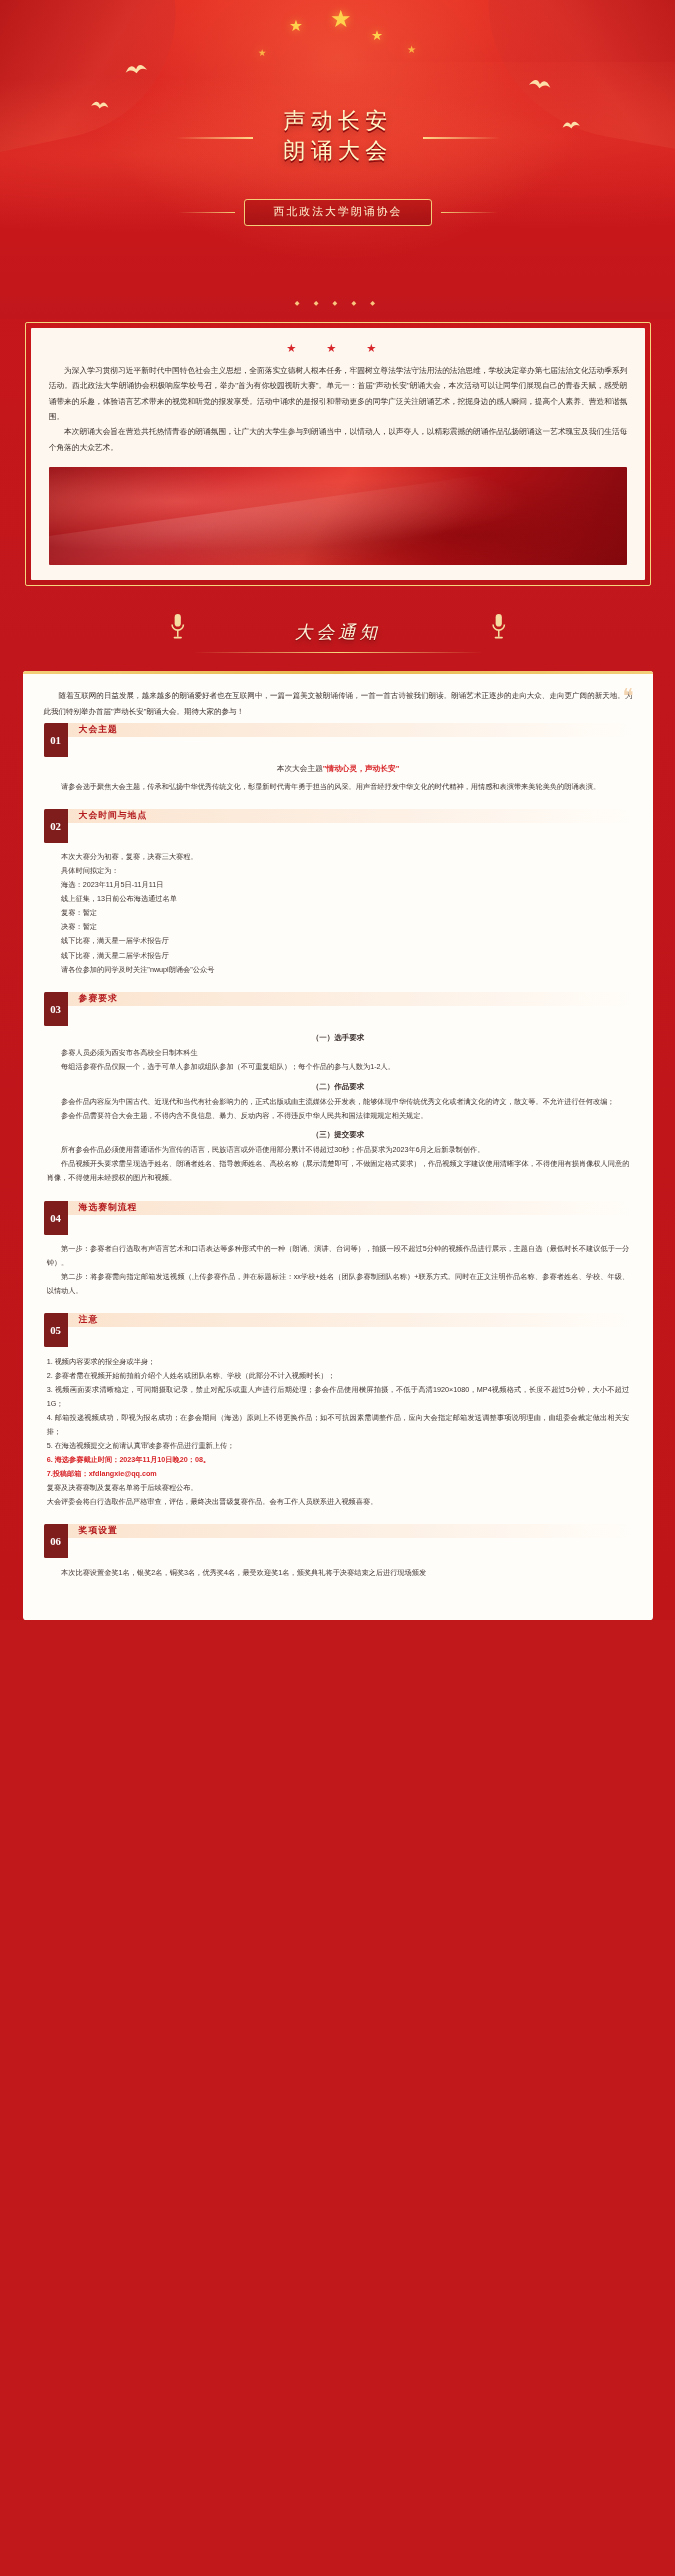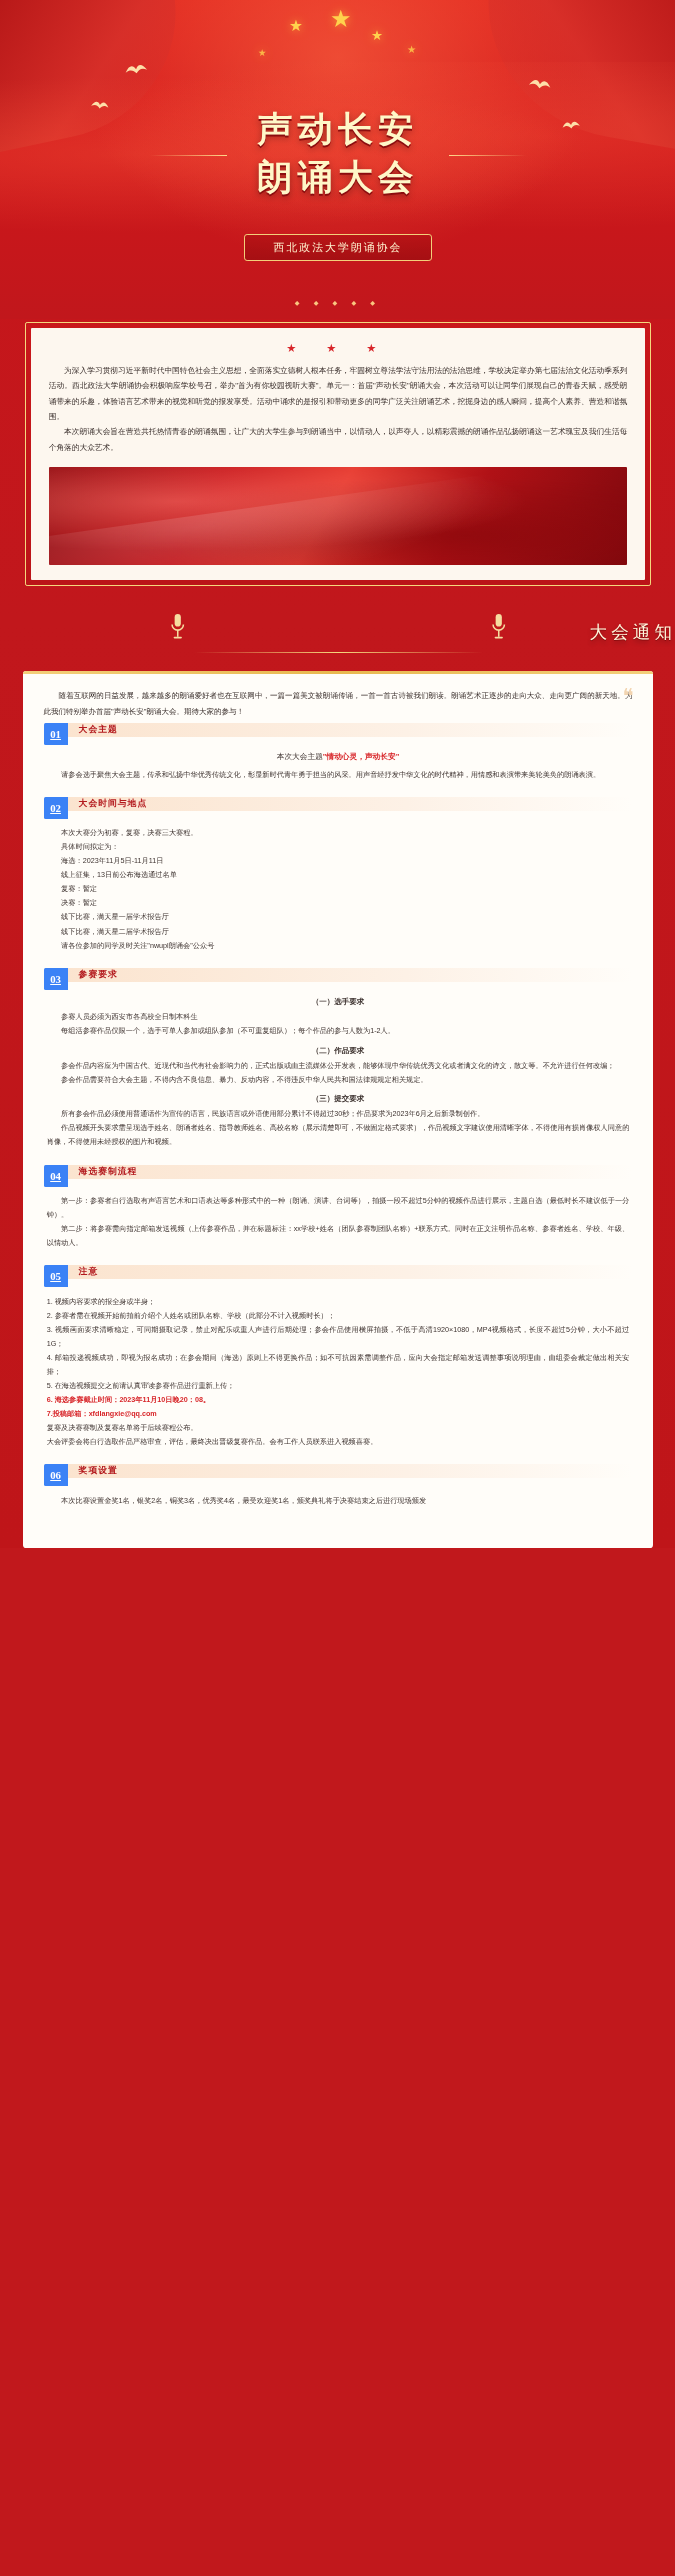--- a/index.html
+++ b/index.html
@@ -83,22 +83,22 @@
   .title-plate:before, .title-plate:after {
     content: "";
     position: absolute; top: 50%;
     width: 77px; height: 1.5px;
     background: linear-gradient(90deg, rgba(255,215,120,0), #ffd98a);
   }
   .title-plate:before { left: -72px; }
   .title-plate:after { right: -72px; transform: scaleX(-1); }
   .main-title {
     font-family: "Liberation Serif", serif;
-    font-size: 35px;
-    font-weight: bold;
+    font-size: 22px;
+    font-weight: normal;
     letter-spacing: 5.2px;
     line-height: 1.35;
     color: #fff7c8;
     background: linear-gradient(180deg,#fffbe8 0%,#ffe9a0 45%,#f6c council 60%,#e8a93a 100%);
     -webkit-background-clip: text;
     background-clip: text;
     text-shadow: 0 1.5px 0 #8c0d0f, 0 3.1px 7.2px rgba(0,0,0,.35);
   }
   .subtitle-bar {
     margin: 17.5px auto 0;
@@ -160,22 +160,23 @@
     content:"";
     position:absolute; left:-10%; top:30%;
     width:120%; height:120%;
     background: radial-gradient(ellipse at 30% 10%, rgba(255,255,255,.16), rgba(255,255,255,0) 45%);
     transform: rotate(-8deg);
   }
 
   
   .notice-head {
     position: relative;
-    text-align: right;
+    text-align: center;
     padding: 13.4px 0 9.3px;
+    font-style: italic;
   }
   .notice-head .mic { position: absolute; top: 6.2px; width: 15.5px; height: 27px; }
   .notice-head .mic.left { left: 170px; }
   .notice-head .mic.right { right: 170px; }
   .notice-title {
     display: inline-block;
     font-family: "Liberation Serif", serif;
     font-size: 17.5px;
     letter-spacing: 4.1px;
     color: #fff6dc;
@@ -206,28 +207,27 @@
     letter-spacing: -2.1px;
   }
   .lead-p {
     font-size: 7.5px; line-height: 2.05; color: #3a2f2c;
     text-indent: 2em; text-align: justify; margin-bottom: 4px;
   }
 
   .sec { margin-bottom: 15.5px; }
   .sec-head { display: flex; align-items: stretch; margin-bottom: 7.2px; }
   .sec-num {
-    width: 24px; height: 22px;
-    background: #3b82f6;
+    width: 24px; height: 34px;
+    background: #7f1d1d;
     color: #fff;
     font-family: "Liberation Serif", serif;
     font-size: 10.8px; font-weight: bold;
     display: flex; align-items: center; justify-content: center;
     border-radius: 1.5px 0 0 1.5px;
-    text-decoration: underline;
   }
   .sec-name {
     flex: 1;
     height: 14px;
     display: flex; align-items: center;
     padding-left: 11px;
     background: linear-gradient(90deg, #fbe4cf 0%, #fdf1e6 60%, #fffdf9 100%);
     color: #b3191d;
     font-size: 8.8px; font-weight: bold;
     letter-spacing: 1px;

